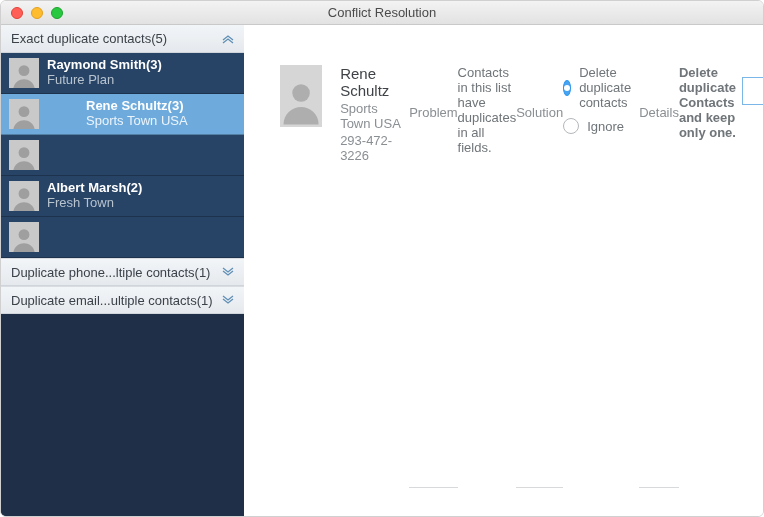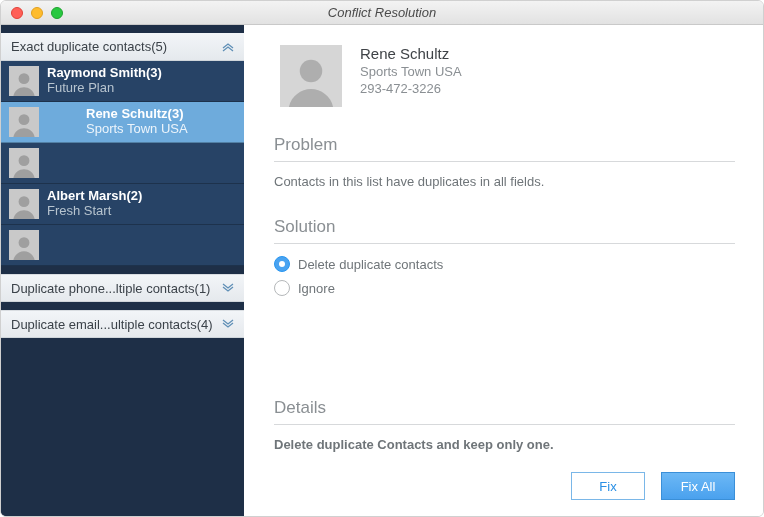--- a/index.html
+++ b/index.html
@@ -24,52 +24,52 @@
   html,body{margin:0;padding:0;}
   body{width:764px;height:517px;background:#fff;border:1px solid #d0d0d0;display:flex;flex-direction:column;overflow:hidden;border-radius:6px;}
 
   
   .titlebar{height:24px;background:linear-gradient(#f3f3f3,#e2e2e2);display:flex;align-items:center;position:relative;border-bottom:1px solid #c9c9c9;}
   .traffic{display:flex;gap:8px;margin-left:10px;}
   .tl{width:12px;height:12px;border-radius:50%;}
   .tl.close{background:#ff5f57;border:1px solid #e24238;}
   .tl.min{background:#febc2e;border:1px solid #e2a01f;}
   .tl.max{background:#28c840;border:1px solid #1fa32f;}
-  .titlebar .title{position:absolute;left:0;right:0;text-align:center;font-size:13px;color:#4a4a4a;pointer-events:none;font-style:italic;}
+  .titlebar .title{position:absolute;left:0;right:0;text-align:center;font-size:13px;color:#4a4a4a;pointer-events:none;}
 
   .content{flex:1;display:flex;min-height:0;}
 
   
   .sidebar{width:243px;display:flex;flex-direction:column;background:var(--sidebar-dark);min-height:0;}
-  .cat-header{background:linear-gradient(#f2f5f8,#e5e9ed);color:#3b4249;font-size:13px;height:28px;display:flex;align-items:center;padding:0 10px;justify-content:space-between;border-top:1px solid #d9dde1;border-bottom:1px solid #cfd5da;cursor:pointer;margin-top:8px;}
+  .cat-header{background:linear-gradient(#f2f5f8,#e5e9ed);color:#3b4249;font-size:13px;height:28px;display:flex;align-items:center;padding:0 10px;justify-content:space-between;border-top:1px solid #d9dde1;border-bottom:1px solid #cfd5da;cursor:pointer;}
   .cat-header:first-child{border-top:none;}
   .chev{width:12px;height:12px;display:flex;align-items:center;justify-content:center;}
   .chev svg{display:block;}
 
   .list{display:flex;flex-direction:column;}
   .item{display:flex;align-items:center;height:41px;padding:0 8px;background:var(--list-item);border-bottom:1px solid rgba(0,0,0,0.25);gap:8px;cursor:pointer;}
   .item.selected{background:var(--list-item-selected);gap:47px;}
   .item.selected .company{color:#ecf4fb;}
   .avatar-sm{width:30px;height:30px;background:#c9c9c9;flex-shrink:0;display:flex;align-items:flex-end;justify-content:center;overflow:hidden;}
   .avatar-sm svg{width:26px;height:26px;fill:#9f9f9f;}
   .item-text{overflow:hidden;display:flex;flex-direction:column;line-height:1.15;}
   .name{color:#fff;font-size:13px;font-weight:700;white-space:nowrap;overflow:hidden;text-overflow:ellipsis;}
   .company{color:var(--text-dim);font-size:13px;white-space:nowrap;overflow:hidden;text-overflow:ellipsis;}
   .sidebar-fill{flex:1;background:var(--sidebar-dark);}
 
   
-  .detail{flex:1;background:#fff;padding:20px 28px 16px 30px;display:flex;flex-direction:column;min-width:0;}
+  .detail{flex:1;background:#fff;padding:40px 28px 16px 30px;display:flex;min-width:0;}
   .contact-header{display:flex;gap:18px;align-items:flex-start;margin-bottom:28px;margin-left:6px;}
   .avatar-lg{width:62px;height:62px;background:#d6d6d6;display:flex;align-items:flex-end;justify-content:center;overflow:hidden;}
   .avatar-lg svg{width:54px;height:54px;fill:#aeaeae;}
   .contact-info{display:flex;flex-direction:column;gap:2px;}
   .contact-name{font-size:15px;color:#3f4347;}
   .contact-sub{font-size:13px;color:var(--text-mid);}
 
-  .section-label{font-size:17px;color:var(--text-mid);border-bottom:1px solid var(--border);padding-bottom:6px;margin-bottom:12px;}
+  .section-label{font-size:13px;color:var(--text-mid);border-bottom:1px solid var(--border);padding-bottom:6px;margin-bottom:12px;margin-top:40px;}
   .section-body{font-size:13px;color:var(--text-gray);margin-bottom:28px;}
 
   .radio-group{display:flex;flex-direction:column;gap:8px;font-size:13px;color:var(--text-gray);}
   .radio-opt{display:flex;align-items:center;gap:8px;cursor:pointer;}
   .radio-circle{width:16px;height:16px;border:1px solid #b5b8ba;border-radius:50%;display:flex;align-items:center;justify-content:center;background:#fff;}
   .radio-circle.checked{border-color:var(--accent);background:var(--accent-fill);}
   .radio-circle.checked::after{content:"";width:6px;height:6px;background:#fff;border-radius:50%;}
 
   .spacer{flex:1;}
 
@@ -137,21 +137,21 @@
       </div>
       <div class="item">
         <div class="avatar-sm">
             <svg viewBox="0 0 24 24">
               <circle cx="12" cy="8" r="5"></circle>
               <path d="M2 26c0-6 5-10 10-10s10 4 10 10z"></path>
             </svg>
           </div>
         <div class="item-text">
           <span class="name">Albert Marsh(2)</span>
-          <span class="company">Fresh Start</span>
+          <span class="company">Fresh Town</span>
         </div>
       </div>
       <div class="item">
         <div class="avatar-sm">
             <svg viewBox="0 0 24 24">
               <circle cx="12" cy="8" r="5"></circle>
               <path d="M2 26c0-6 5-10 10-10s10 4 10 10z"></path>
             </svg>
           </div>
       </div>
@@ -160,21 +160,21 @@
     <div class="cat-header">
       <span>Duplicate phone...ltiple contacts(1)</span>
       <span class="chev">
         <svg viewBox="0 0 12 12">
             <path d="M1 2 L6 6 L11 2 M1 5 L6 9 L11 5" stroke="#5f8fb6" stroke-width="1.3" fill="none"></path>
           </svg>
       </span>
     </div>
 
     <div class="cat-header">
-      <span>Duplicate email...ultiple contacts(4)</span>
+      <span>Duplicate email...ultiple contacts(1)</span>
       <span class="chev">
         <svg viewBox="0 0 12 12">
             <path d="M1 2 L6 6 L11 2 M1 5 L6 9 L11 5" stroke="#5f8fb6" stroke-width="1.3" fill="none"></path>
           </svg>
       </span>
     </div>
 
     <div class="sidebar-fill"></div>
   </div>
 

